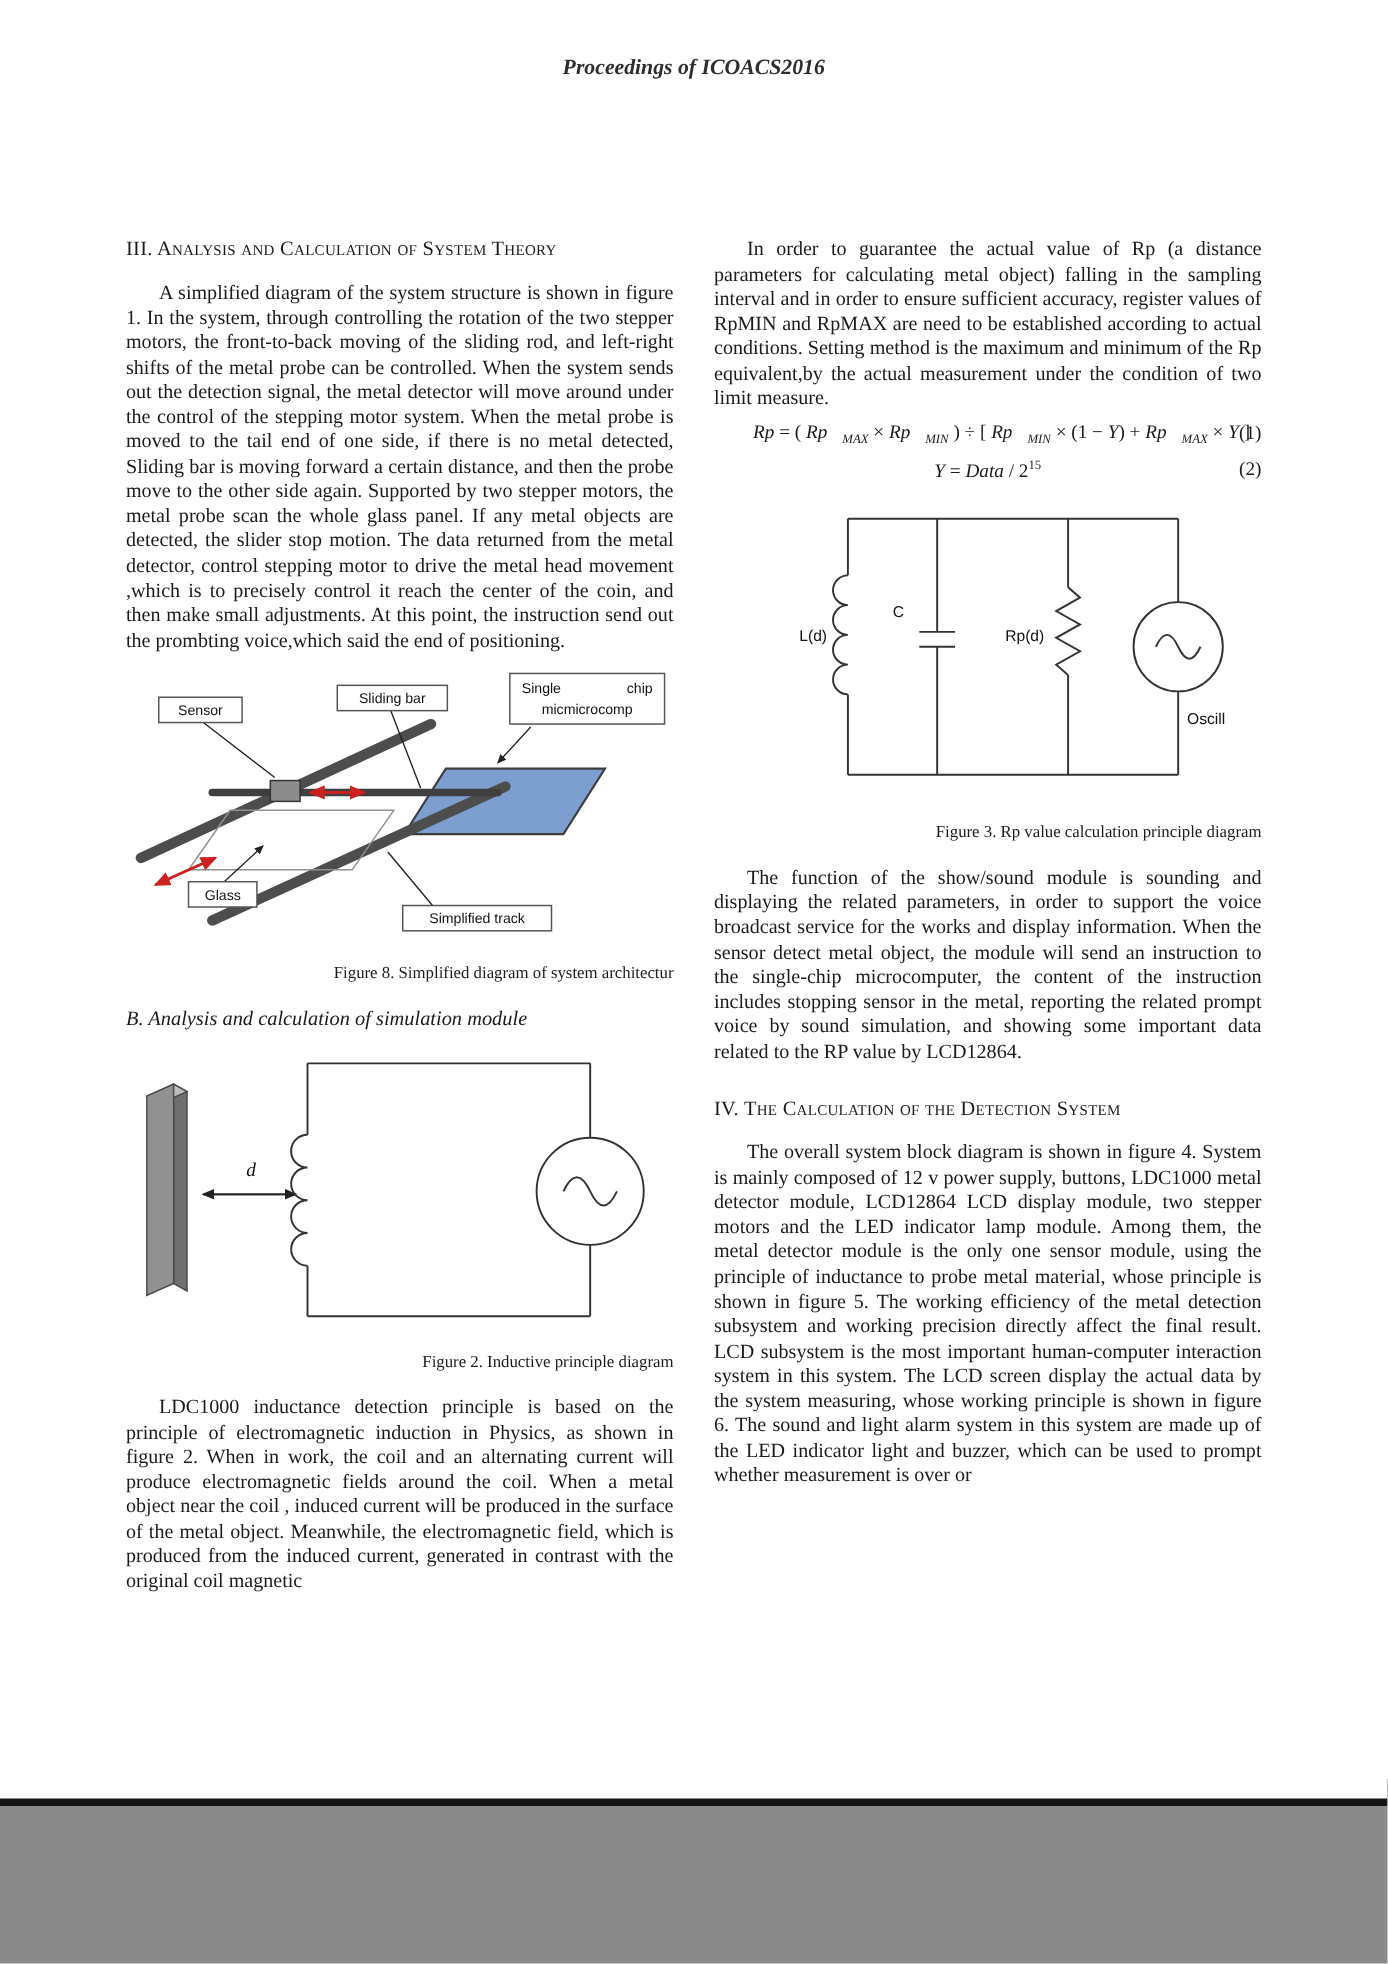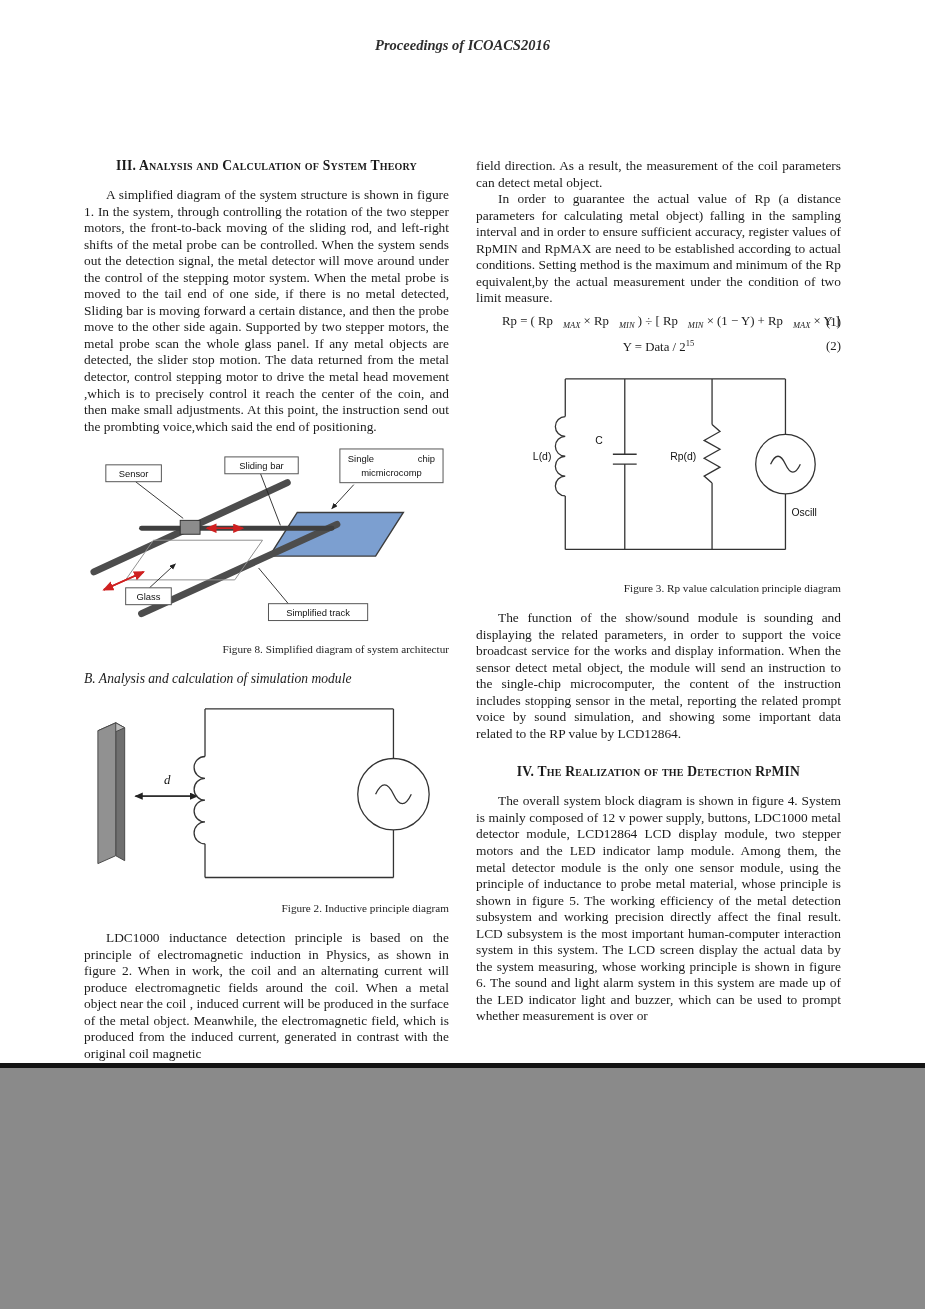--- a/index.html
+++ b/index.html
@@ -1,34 +1,34 @@
 <!DOCTYPE html>
 <html lang="en"><head>
 <meta charset="utf-8">
 <style>
   * { margin:0; padding:0; box-sizing:border-box; }
   html,body { background:#8a8a8a; }
-  .page { position:relative; width:925px; height:1068px; margin:0 auto; background:#ffffff; color:#1b1b1b;
+  .page { position:relative; width:925px; height:1204px; margin:0 auto; background:#ffffff; color:#1b1b1b;
           font-family:"Liberation Serif","DejaVu Serif",serif; overflow:hidden; }
   .running-head { position:absolute; top:36px; left:0; width:100%; text-align:center; }
   .journal-title { font-style:italic; font-weight:bold; font-size:14.5px; color:#2e2e2e; }
   .columns { position:absolute; top:158px; left:84px; width:757px; display:flex; gap:27px; }
   .column { flex:1 1 0; min-width:0; }
-  .section-heading { font-size:13.6px; font-weight:bold; font-variant:small-caps; text-align:center;
+  .section-heading { font-size:13.6px; font-weight:normal; font-variant:small-caps; 
                      margin:0 0 13px; letter-spacing:0.2px; }
   .subsection-heading { font-size:13.6px; font-weight:normal; font-style:italic; margin:15px 0 9px; }
   .body-text { font-size:13.4px; line-height:1.235; text-align:justify; }
   .indent { text-indent:22px; }
   .figure { margin:10px 0 16px; }
   .fig-svg { display:block; width:100%; height:auto; }
   .figure-caption { font-size:11.2px; text-align:right; margin-top:7px; }
   .equation { position:relative; font-size:12.8px; text-align:center; margin:7px 0 4px; padding:0 26px; }
   .eq-body { white-space:nowrap; }
   .eq-number { position:absolute; right:0; top:50%; transform:translateY(-50%); font-size:12.8px; }
-  .mi { }
+  .mi { font-style:italic; }
   sub.msub { font-size:8.5px; font-style:italic;margin-left:10px; }
   sup.msup { font-size:8.5px; }
   .page-footer { position:absolute; top:1250px; left:0; width:100%; text-align:center; font-size:13px; }
   .page-bottom-edge { position:absolute; left:0; bottom:0; width:100%; height:5px; background:#141414; }
   
   .rod { stroke:#4d4d4d; stroke-width:7; stroke-linecap:round; }
   .slide-bar { stroke:#3f3f3f; stroke-width:5; stroke-linecap:round; }
   .red-arrow { stroke-width:1.6; }
   .leader { stroke:#222; stroke-width:0.9; }
   .dim-arrow { stroke:#222; stroke-width:1.2; }
@@ -128,21 +128,20 @@
           <circle class="wire" cx="312" cy="98" r="36"></circle>
           <path class="wire" d="M294,98 q9,-19 18,0 q9,19 18,0"></path>
         </svg>
         <figcaption class="figure-caption">Figure 2.  Inductive principle diagram</figcaption>
       </figure>
 
       <p class="body-text indent">LDC1000 inductance detection principle is based on the principle of electromagnetic induction in Physics, as shown in figure 2. When in work, the coil and an alternating current will produce electromagnetic fields around the coil. When a metal object near the coil , induced current will be produced in the surface of the metal object. Meanwhile, the electromagnetic field, which is produced from the induced current, generated in contrast with the original coil magnetic</p>
     </div>
 
     <div class="column">
-      <p class="body-text">field direction. As a result, the measurement of the coil parameters can detect metal object.</p>
       <p class="body-text indent">In order to guarantee the actual value of Rp (a distance parameters for calculating metal object) falling in the sampling interval and in order to ensure sufficient accuracy, register values of RpMIN and RpMAX are need to be established according to actual conditions. Setting method is the maximum and minimum of the Rp equivalent,by the actual measurement under the condition of two limit measure.</p>
 
       <div class="equation">
         <span class="eq-body"><span class="mi">Rp</span><span> = ( </span><span class="mi">Rp</span><sub class="msub">MAX</sub><span> × </span><span class="mi">Rp</span><sub class="msub">MIN</sub><span> ) ÷ [ </span><span class="mi">Rp</span><sub class="msub">MIN</sub><span> × (1 − </span><span class="mi">Y</span><span>) + </span><span class="mi">Rp</span><sub class="msub">MAX</sub><span> × </span><span class="mi">Y</span><span> ]</span></span>
         <span class="eq-number">(1)</span>
       </div>
 
       <div class="equation">
         <span class="eq-body"><span class="mi">Y</span><span> = </span><span class="mi">Data</span><span> / 2</span><sup class="msup">15</sup></span>
         <span class="eq-number">(2)</span>
@@ -162,21 +161,21 @@
           <text class="label-text-lg" x="76" y="96" text-anchor="end">L(d)</text>
           <text class="label-text-lg" x="124" y="80" text-anchor="middle">C</text>
           <text class="label-text-lg" x="222" y="96" text-anchor="end">Rp(d)</text>
           <text class="label-text-lg" x="318" y="152" text-anchor="start">Oscill</text>
         </svg>
         <figcaption class="figure-caption">Figure 3.  Rp value calculation principle diagram</figcaption>
       </figure>
 
       <p class="body-text indent">The function of the show/sound module is sounding and displaying the related parameters, in order to support the voice broadcast service for the works and display information. When the sensor detect metal object, the module will send an instruction to the single-chip microcomputer, the content of the instruction includes stopping sensor in the metal, reporting the related prompt voice by sound simulation, and showing some important data related to the RP value by LCD12864.</p>
 
-      <h2 class="section-heading" style="margin-top:22px;">IV.  The Realization of the Detection RpMIN</h2>
+      <h2 class="section-heading" style="margin-top:22px;">IV.  The Calculation of the Detection System</h2>
 
       <p class="body-text indent">The overall system block diagram is shown in figure 4. System is mainly composed of 12 v power supply, buttons, LDC1000 metal detector module, LCD12864 LCD display module, two stepper motors and the LED indicator lamp module. Among them, the metal detector module is the only one sensor module, using the principle of inductance to probe metal material, whose principle is shown in figure 5. The working efficiency of the metal detection subsystem and working precision directly affect the final result. LCD subsystem is the most important human-computer interaction system in this system. The LCD screen display the actual data by the system measuring, whose working principle is shown in figure 6. The sound and light alarm system in this system are made up of the LED indicator light and buzzer, which can be used to prompt whether measurement is over or</p>
     </div>
   </div>
 
   <div class="page-footer">
     <span>390</span>
   </div>
 
   <div class="page-bottom-edge"></div>

